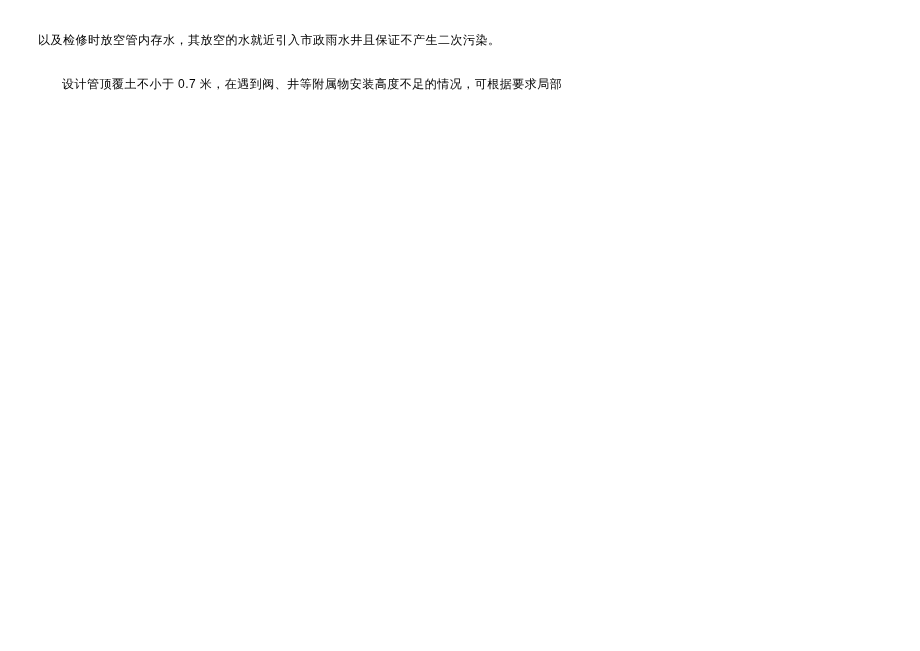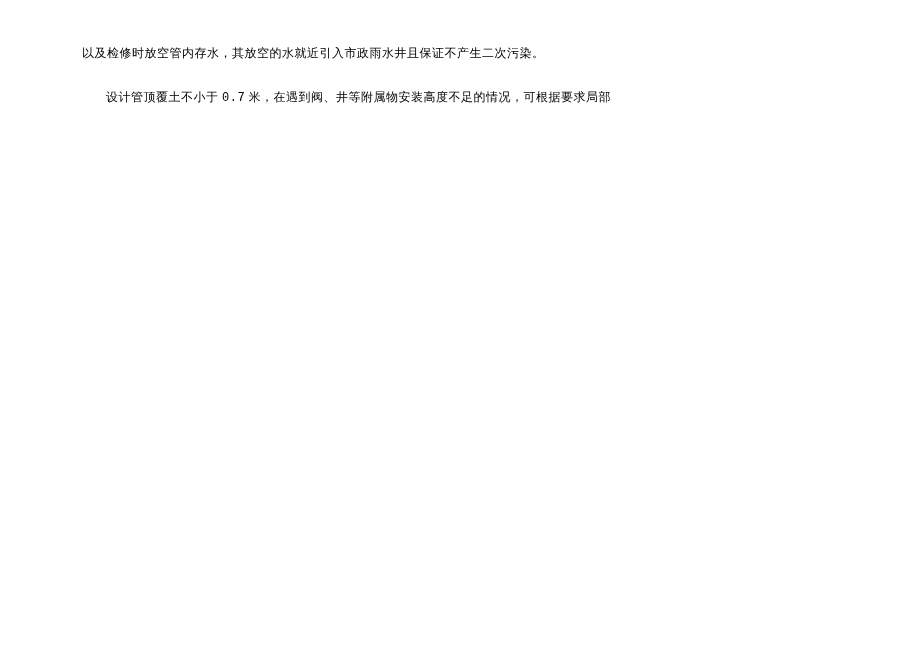--- a/index.html
+++ b/index.html
@@ -11,23 +11,22 @@
       width: 920px;
       height: 651px;
       background: #ffffff;
       font-family: "SimSun", "宋体", serif;
       font-size: 12px;
       color: #000000;
       position: relative;
     }
     .page-content {
       padding-top: 30px;
-      padding-left: 82px;
+      padding-left: 38px;
       padding-right: 80px;
-      margin-top: 13px;
     }
     .line1 {
       line-height: 1.8;
       letter-spacing: 0.5px;
     }
     .line2 {
       margin-top: 14px;
       padding-left: 24px;
       line-height: 1.8;
       letter-spacing: 0.5px;
@@ -35,21 +34,21 @@
     .section-num {
       font-family: "Times New Roman", serif;
     }
     .line3 {
       margin-top: 22px;
       padding-left: 24px;
       line-height: 1.8;
       letter-spacing: 0.5px;
     }
     .num {
-      font-family: Liberation Mono, monospace;
+      font-family: Liberation Sans, sans-serif;
     }
   </style>
 </head>
 <body>
 
 <div class="page-content">
   <div class="line1">以及检修时放空管内存水，其放空的水就近引入市政雨水井且保证不产生二次污染。</div>
   <div class="line3">
     <span>设计管顶覆土不小于 </span><span class="num">0.7</span><span> 米，在遇到阀、井等附属物安装高度不足的情况，可根据要求局部</span>
   </div>

